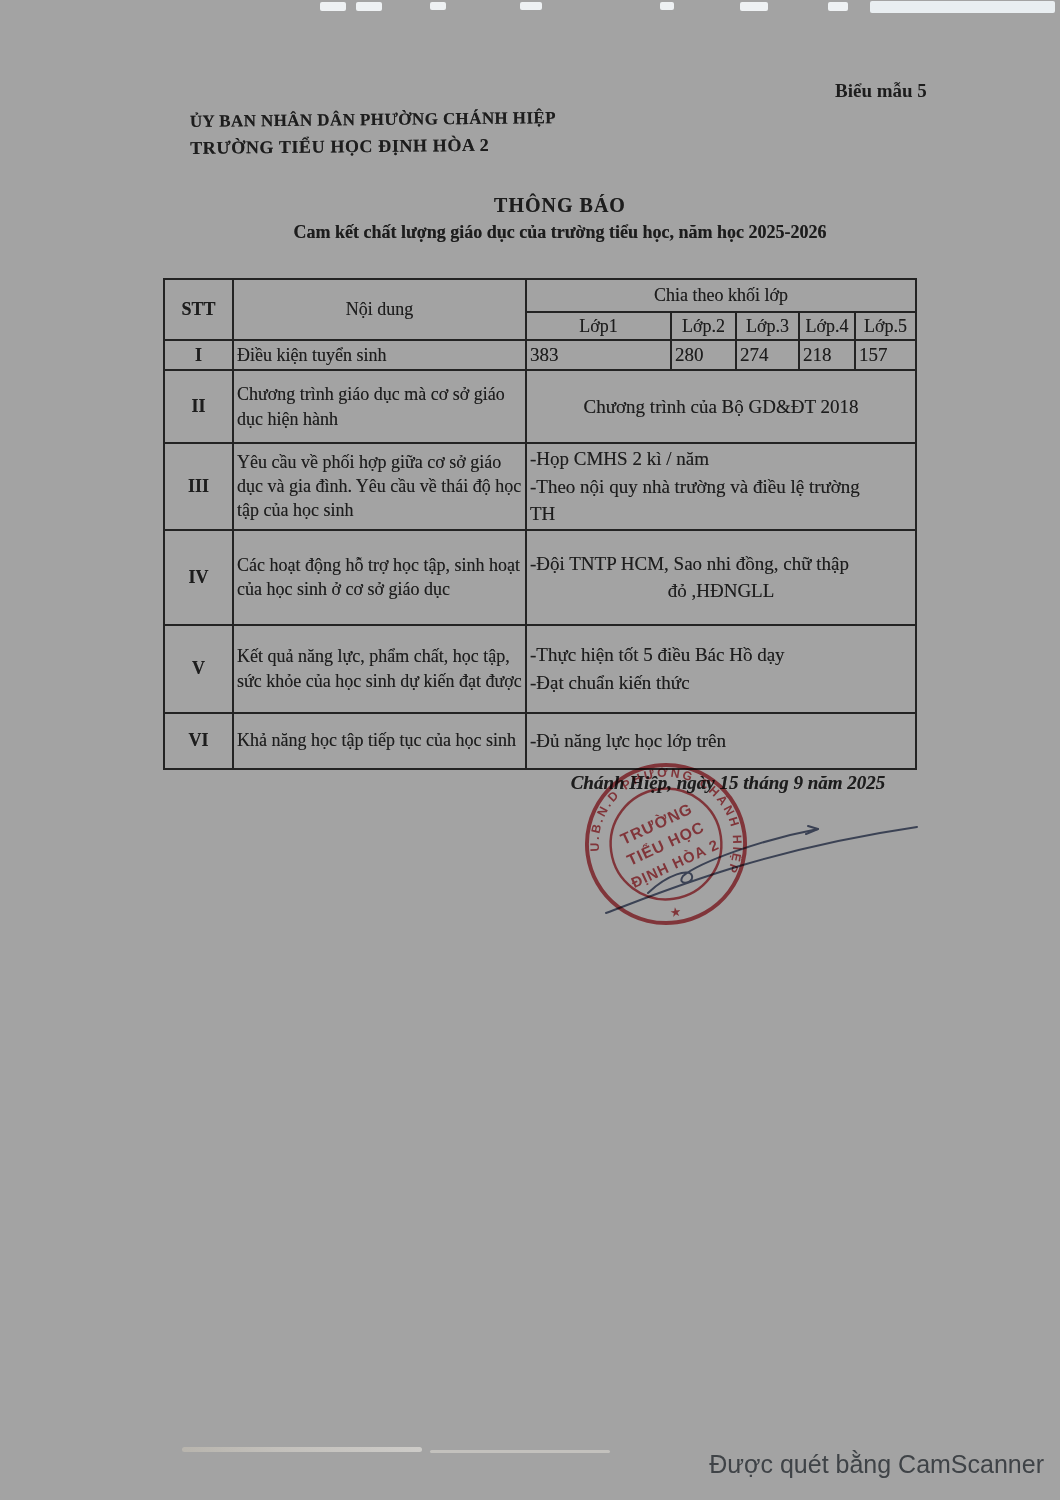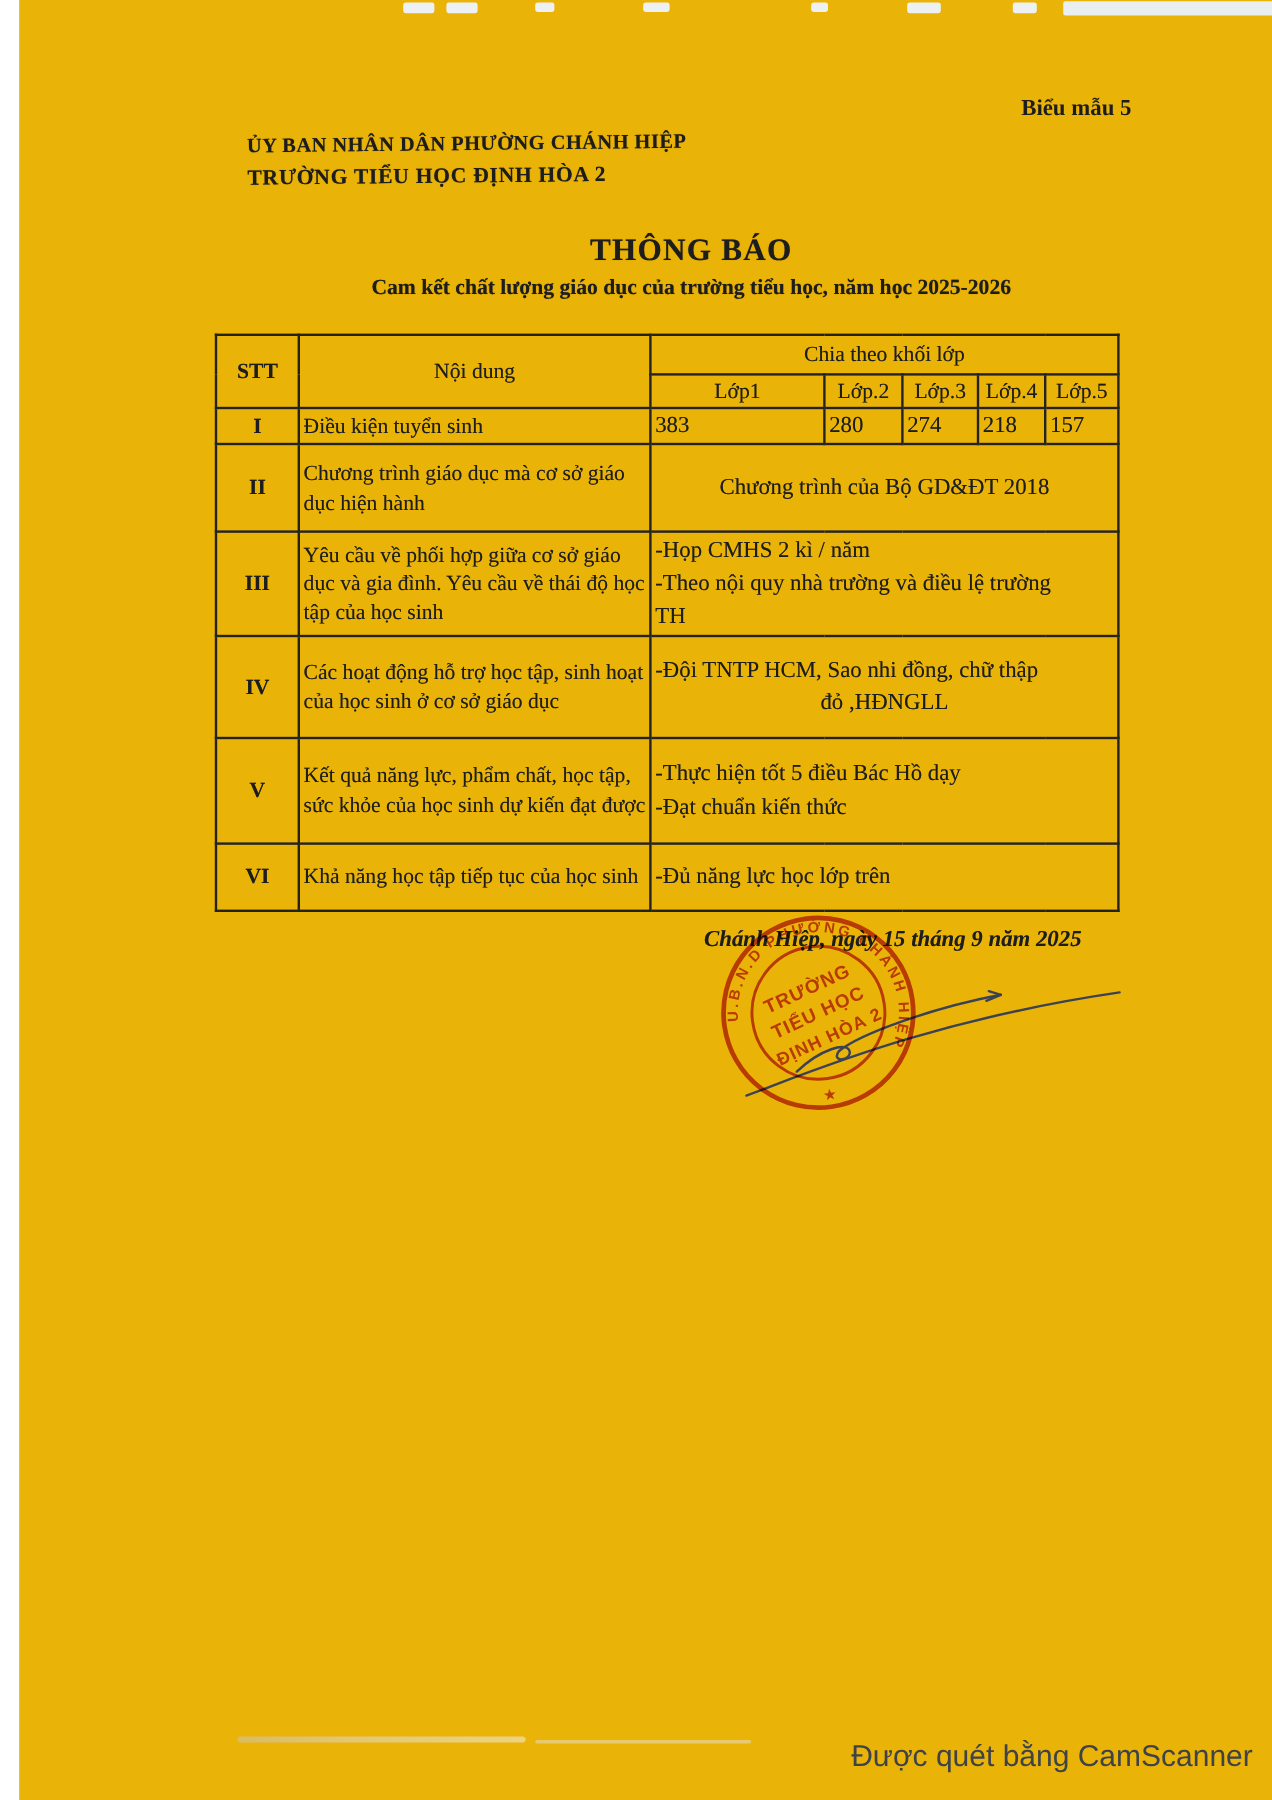--- a/index.html
+++ b/index.html
@@ -4,21 +4,21 @@
 <style>
   html,body{margin:0;padding:0;}
   body{
     width:1060px;height:1500px;
     background:#ffffff;
     font-family:"Liberation Serif","DejaVu Serif",serif;
     color:#1d1d1d;
     position:relative;
     overflow:hidden;
   }
-  .sheet{position:absolute;inset:0;background:#eab308;margin-left:16px;}
+  .sheet{position:absolute;inset:0;background:#a3a3a3;}
 
   
   .scan-artifact{position:absolute;background:#eef1f3;border-radius:2px;}
 
   .form-label{
     position:absolute;left:835px;top:80px;
     font-size:19px;font-weight:bold;
   }
   .org-block{
     position:absolute;left:190px;top:108px;
@@ -27,21 +27,21 @@
     text-shadow:0 0 0.6px rgba(20,20,20,.55);
   }
   .org-line1{font-size:17px;font-weight:bold;letter-spacing:.4px;}
   .org-line2{font-size:18px;font-weight:bold;letter-spacing:.6px;}
 
   .title-block{
     position:absolute;left:160px;top:194px;width:800px;
     text-align:center;
     text-shadow:0 0 .6px rgba(20,20,20,.55);
   }
-  .doc-title{font-size:26px;font-weight:bold;letter-spacing:1px;}
+  .doc-title{font-size:20px;font-weight:bold;letter-spacing:1px;}
   .doc-subtitle{font-size:18px;font-weight:bold;margin-top:5px;}
 
   table.commit{
     position:absolute;left:163px;top:278px;width:752px;
     border-collapse:collapse;table-layout:fixed;
     font-size:18px;
     text-shadow:0 0 .5px rgba(25,25,25,.5);
   }
   table.commit td{
     border:2px solid #232323;
@@ -170,21 +170,21 @@
         <td>
             <div class="nd">Yêu cầu về phối hợp giữa cơ sở giáo dục và gia đình. Yêu cầu về thái độ học tập của học sinh</div>
           </td>
         <td class="merged" colspan="5">
           <div class="line">-Họp CMHS 2 kì / năm</div>
           <div class="line">-Theo nội quy nhà  trường và điều lệ trường</div>
           <div class="line">TH</div>
         </td>
       </tr>
 
-      <tr style="height:85px">
+      <tr style="height:95px">
         <td class="stt">IV</td>
         <td>
             <div class="nd">Các hoạt động hỗ trợ học tập, sinh hoạt của học sinh ở cơ sở giáo dục</div>
           </td>
         <td class="merged" colspan="5">
           <div class="line">-Đội TNTP HCM, Sao nhi đồng, chữ thập</div>
           <div class="line line-center">đỏ ,HĐNGLL</div>
         </td>
       </tr>
 

